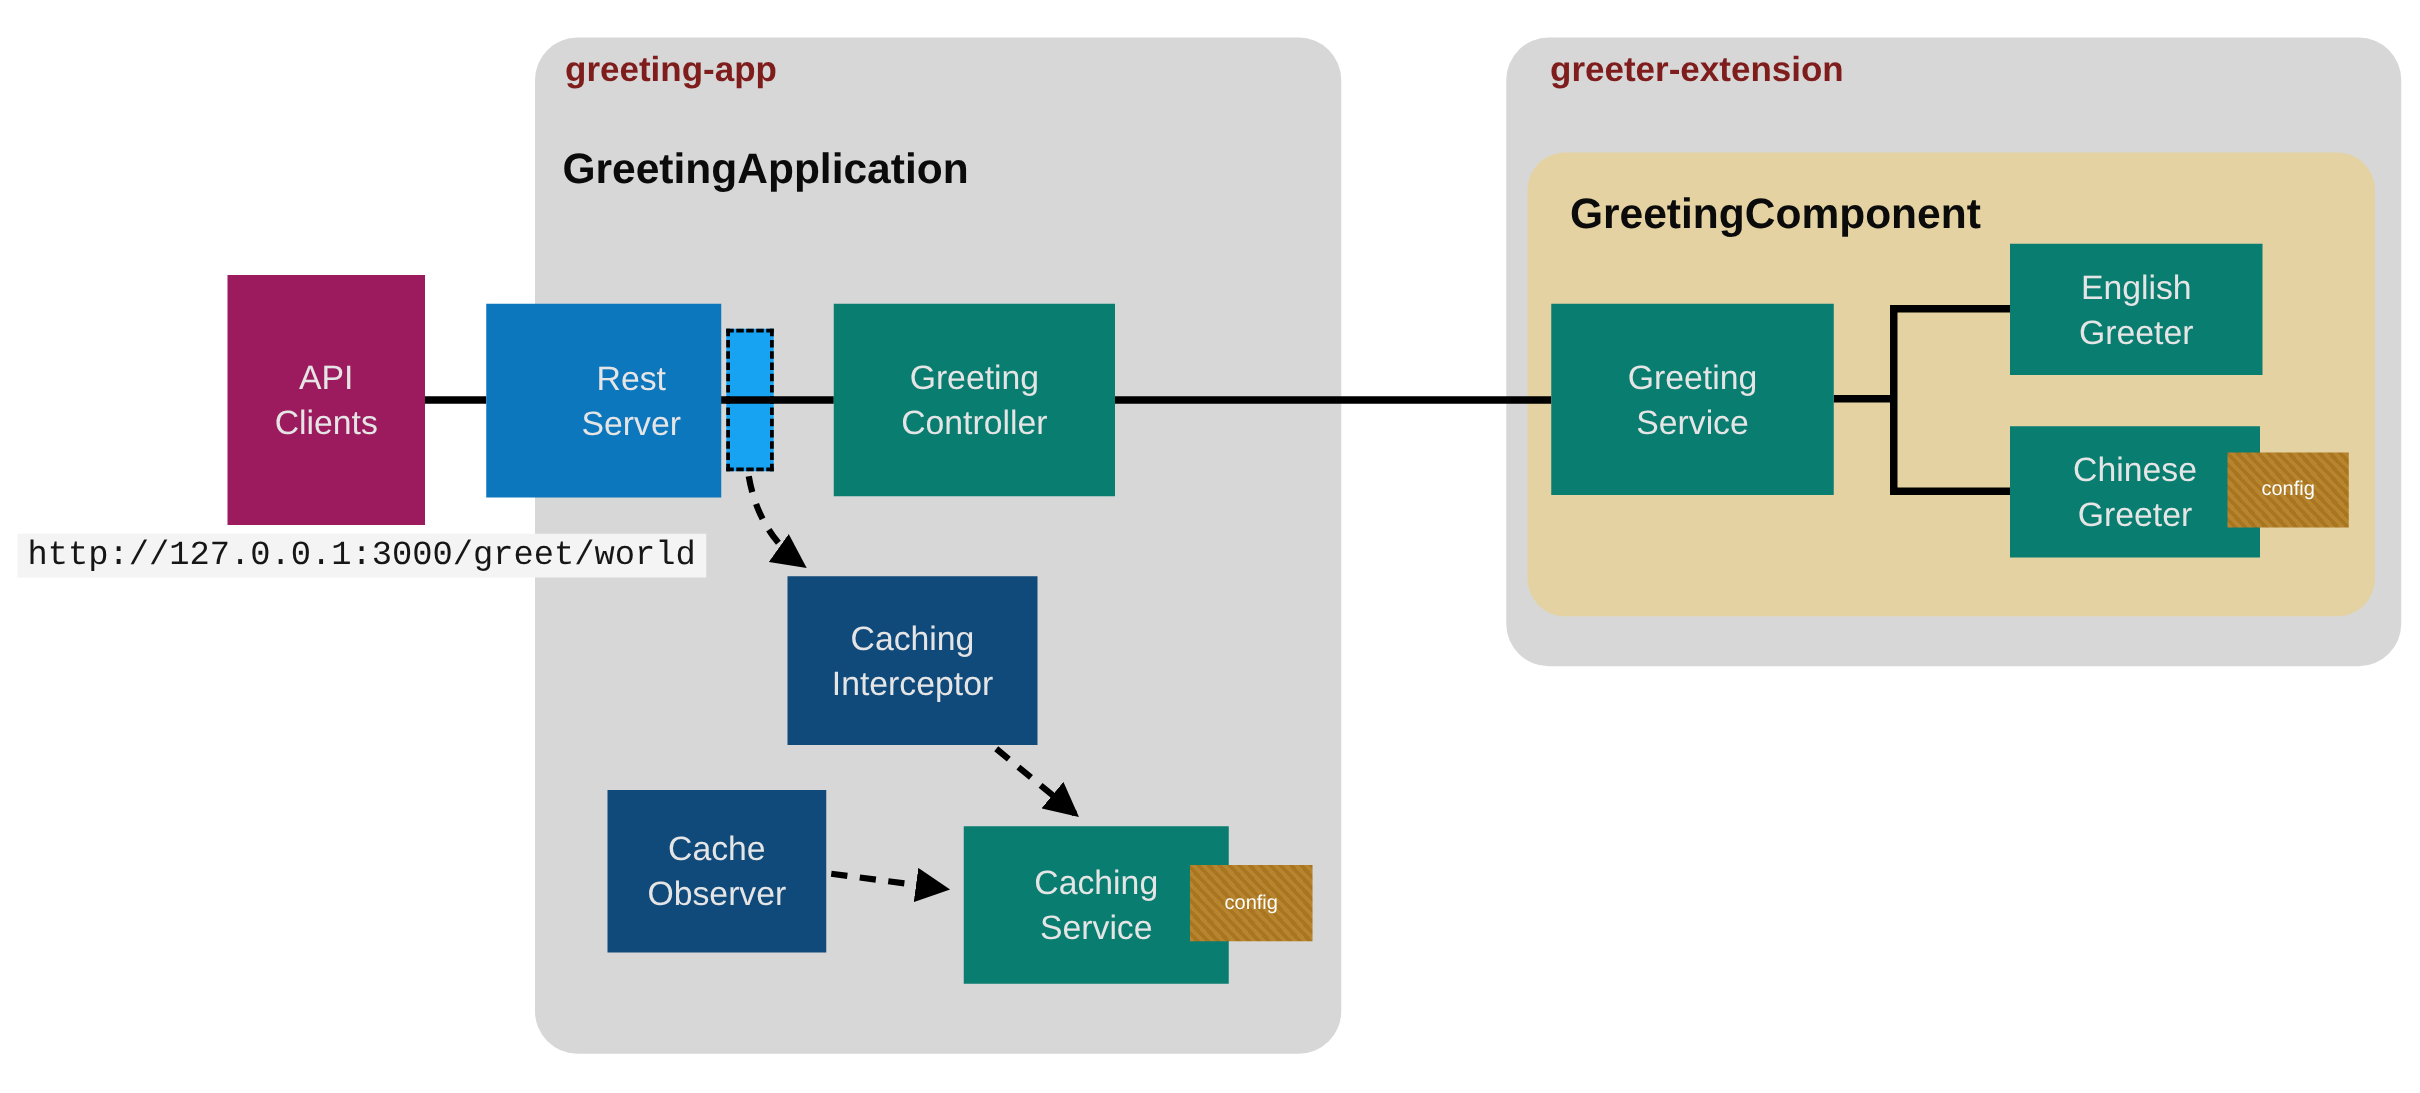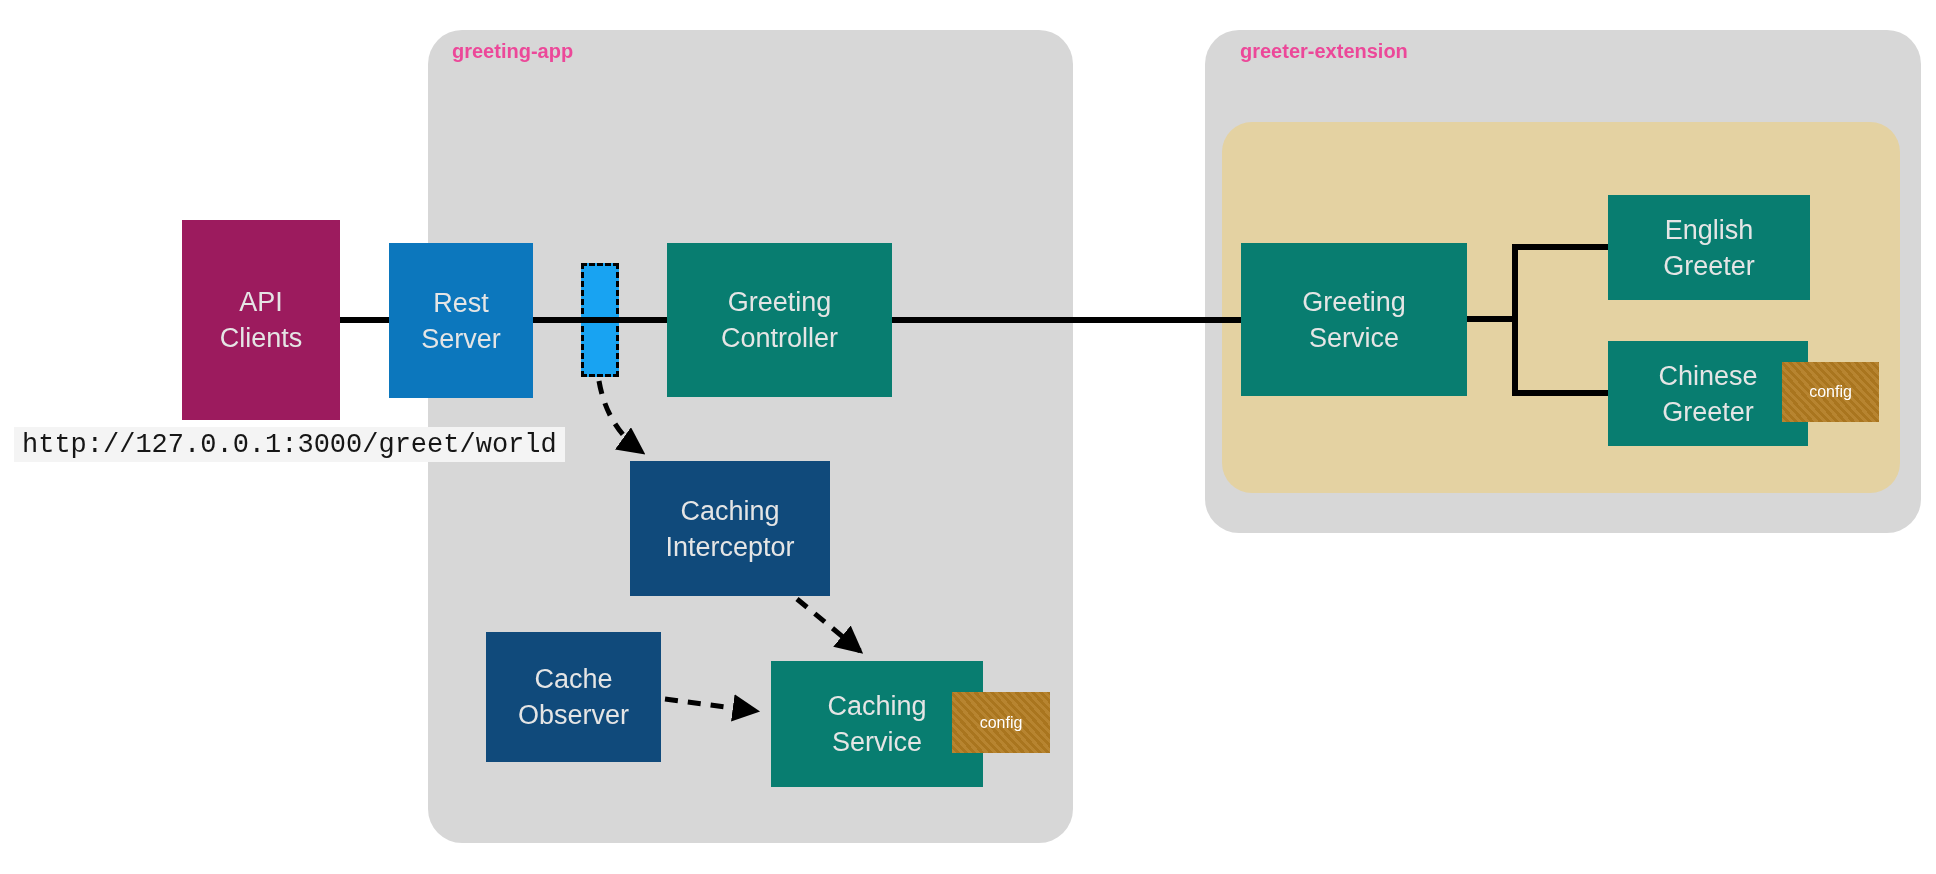--- a/index.html
+++ b/index.html
@@ -5,38 +5,38 @@
   html,body{margin:0;padding:0;background:#ffffff;}
   body{font-family:"Liberation Sans", sans-serif;}
   .canvas{position:relative;width:1936px;height:874px;background:#ffffff;overflow:hidden;}
 
   
   .container{position:absolute;border-radius:34px;background:var(--c-container-gray,#D7D7D7);}
   .container.greeting-app{left:428px;top:30px;width:645px;height:813px;z-index:0;}
   .container.greeter-extension{left:1205px;top:30px;width:716px;height:503px;z-index:0;}
   .component-box{position:absolute;border-radius:30px;background:var(--c-component-tan,#E4D2A2);left:1222px;top:122px;width:678px;height:371px;z-index:1;}
 
-  .container-label{position:absolute;font-weight:bold;font-size:20px;color:#ec4899;z-index:2;white-space:nowrap;}
+  .container-label{position:absolute;font-weight:bold;font-size:28px;color:#7f1d1d;z-index:2;white-space:nowrap;}
   .container-title{position:absolute;font-weight:bold;font-size:34px;color:#0b0b0b;z-index:2;white-space:nowrap;}
   .lbl-greeting-app{left:452px;top:40px;}
   .ttl-greeting-application{left:450px;top:116px;}
   .lbl-greeter-extension{left:1240px;top:40px;}
   .ttl-greeting-component{left:1256px;top:152px;}
 
   
   svg.wires{position:absolute;left:0;top:0;width:1936px;height:874px;z-index:3;pointer-events:none;}
   .wire{stroke:var(--c-wire-black,#000);stroke-width:6;fill:none;}
   .wire-dashed{stroke:var(--c-wire-black,#000);stroke-width:5;fill:none;stroke-dasharray:13 10;}
   .arrowhead{fill:var(--c-wire-black,#000);}
 
   
   .node{position:absolute;display:flex;align-items:center;justify-content:center;z-index:4;}
   .node-label{color:#e5e5e5;font-size:27px;line-height:36px;text-align:center;white-space:pre-line;}
   .api-clients{left:162px;top:220px;width:158px;height:200px;background:var(--c-api-clients,#9C1B5E);margin-left:20px;}
-  .rest-server{left:389px;top:243px;width:144px;height:155px;background:var(--c-rest-server,#0C77BD);}
+  .rest-server{left:389px;top:243px;width:144px;height:155px;background:var(--c-rest-server,#0C77BD);padding-left:44px;}
   .greeting-controller{left:667px;top:243px;width:225px;height:154px;background:var(--c-teal-component,#087D70);}
   .caching-interceptor{left:630px;top:461px;width:200px;height:135px;background:var(--c-navy-component,#104A7B);}
   .cache-observer{left:486px;top:632px;width:175px;height:130px;background:var(--c-navy-component,#104A7B);}
   .caching-service{left:771px;top:661px;width:212px;height:126px;background:var(--c-teal-component,#087D70);}
   .greeting-service{left:1241px;top:243px;width:226px;height:153px;background:var(--c-teal-component,#087D70);}
   .english-greeter{left:1608px;top:195px;width:202px;height:105px;background:var(--c-teal-component,#087D70);}
   .chinese-greeter{left:1608px;top:341px;width:200px;height:105px;background:var(--c-teal-component,#087D70);}
 
   
   .request-probe{position:absolute;left:581px;top:263px;width:38px;height:114px;background:var(--c-request-highlight,#18A3F2);border:3px dashed #000;box-sizing:border-box;z-index:2;}
@@ -57,21 +57,23 @@
 </head>
 <body>
 
 <div class="canvas">
 
   <div class="container greeting-app"></div>
   <div class="container greeter-extension"></div>
   <div class="component-box"></div>
 
   <div class="container-label lbl-greeting-app">greeting-app</div>
+  <div class="container-title ttl-greeting-application">GreetingApplication</div>
   <div class="container-label lbl-greeter-extension">greeter-extension</div>
+  <div class="container-title ttl-greeting-component">GreetingComponent</div>
 
   <div class="request-probe"></div>
 
   <svg class="wires" viewBox="0 0 1936 874" xmlns="http://www.w3.org/2000/svg">
     <defs>
       <marker id="arrow" viewBox="0 0 10 10" refX="8.5" refY="5" markerWidth="5.5" markerHeight="5.5" orient="auto-start-reverse">
         <path class="arrowhead" d="M0,0 L10,5 L0,10 z"></path>
       </marker>
     </defs>
     <path class="wire" d="M320,320 H389"></path>

